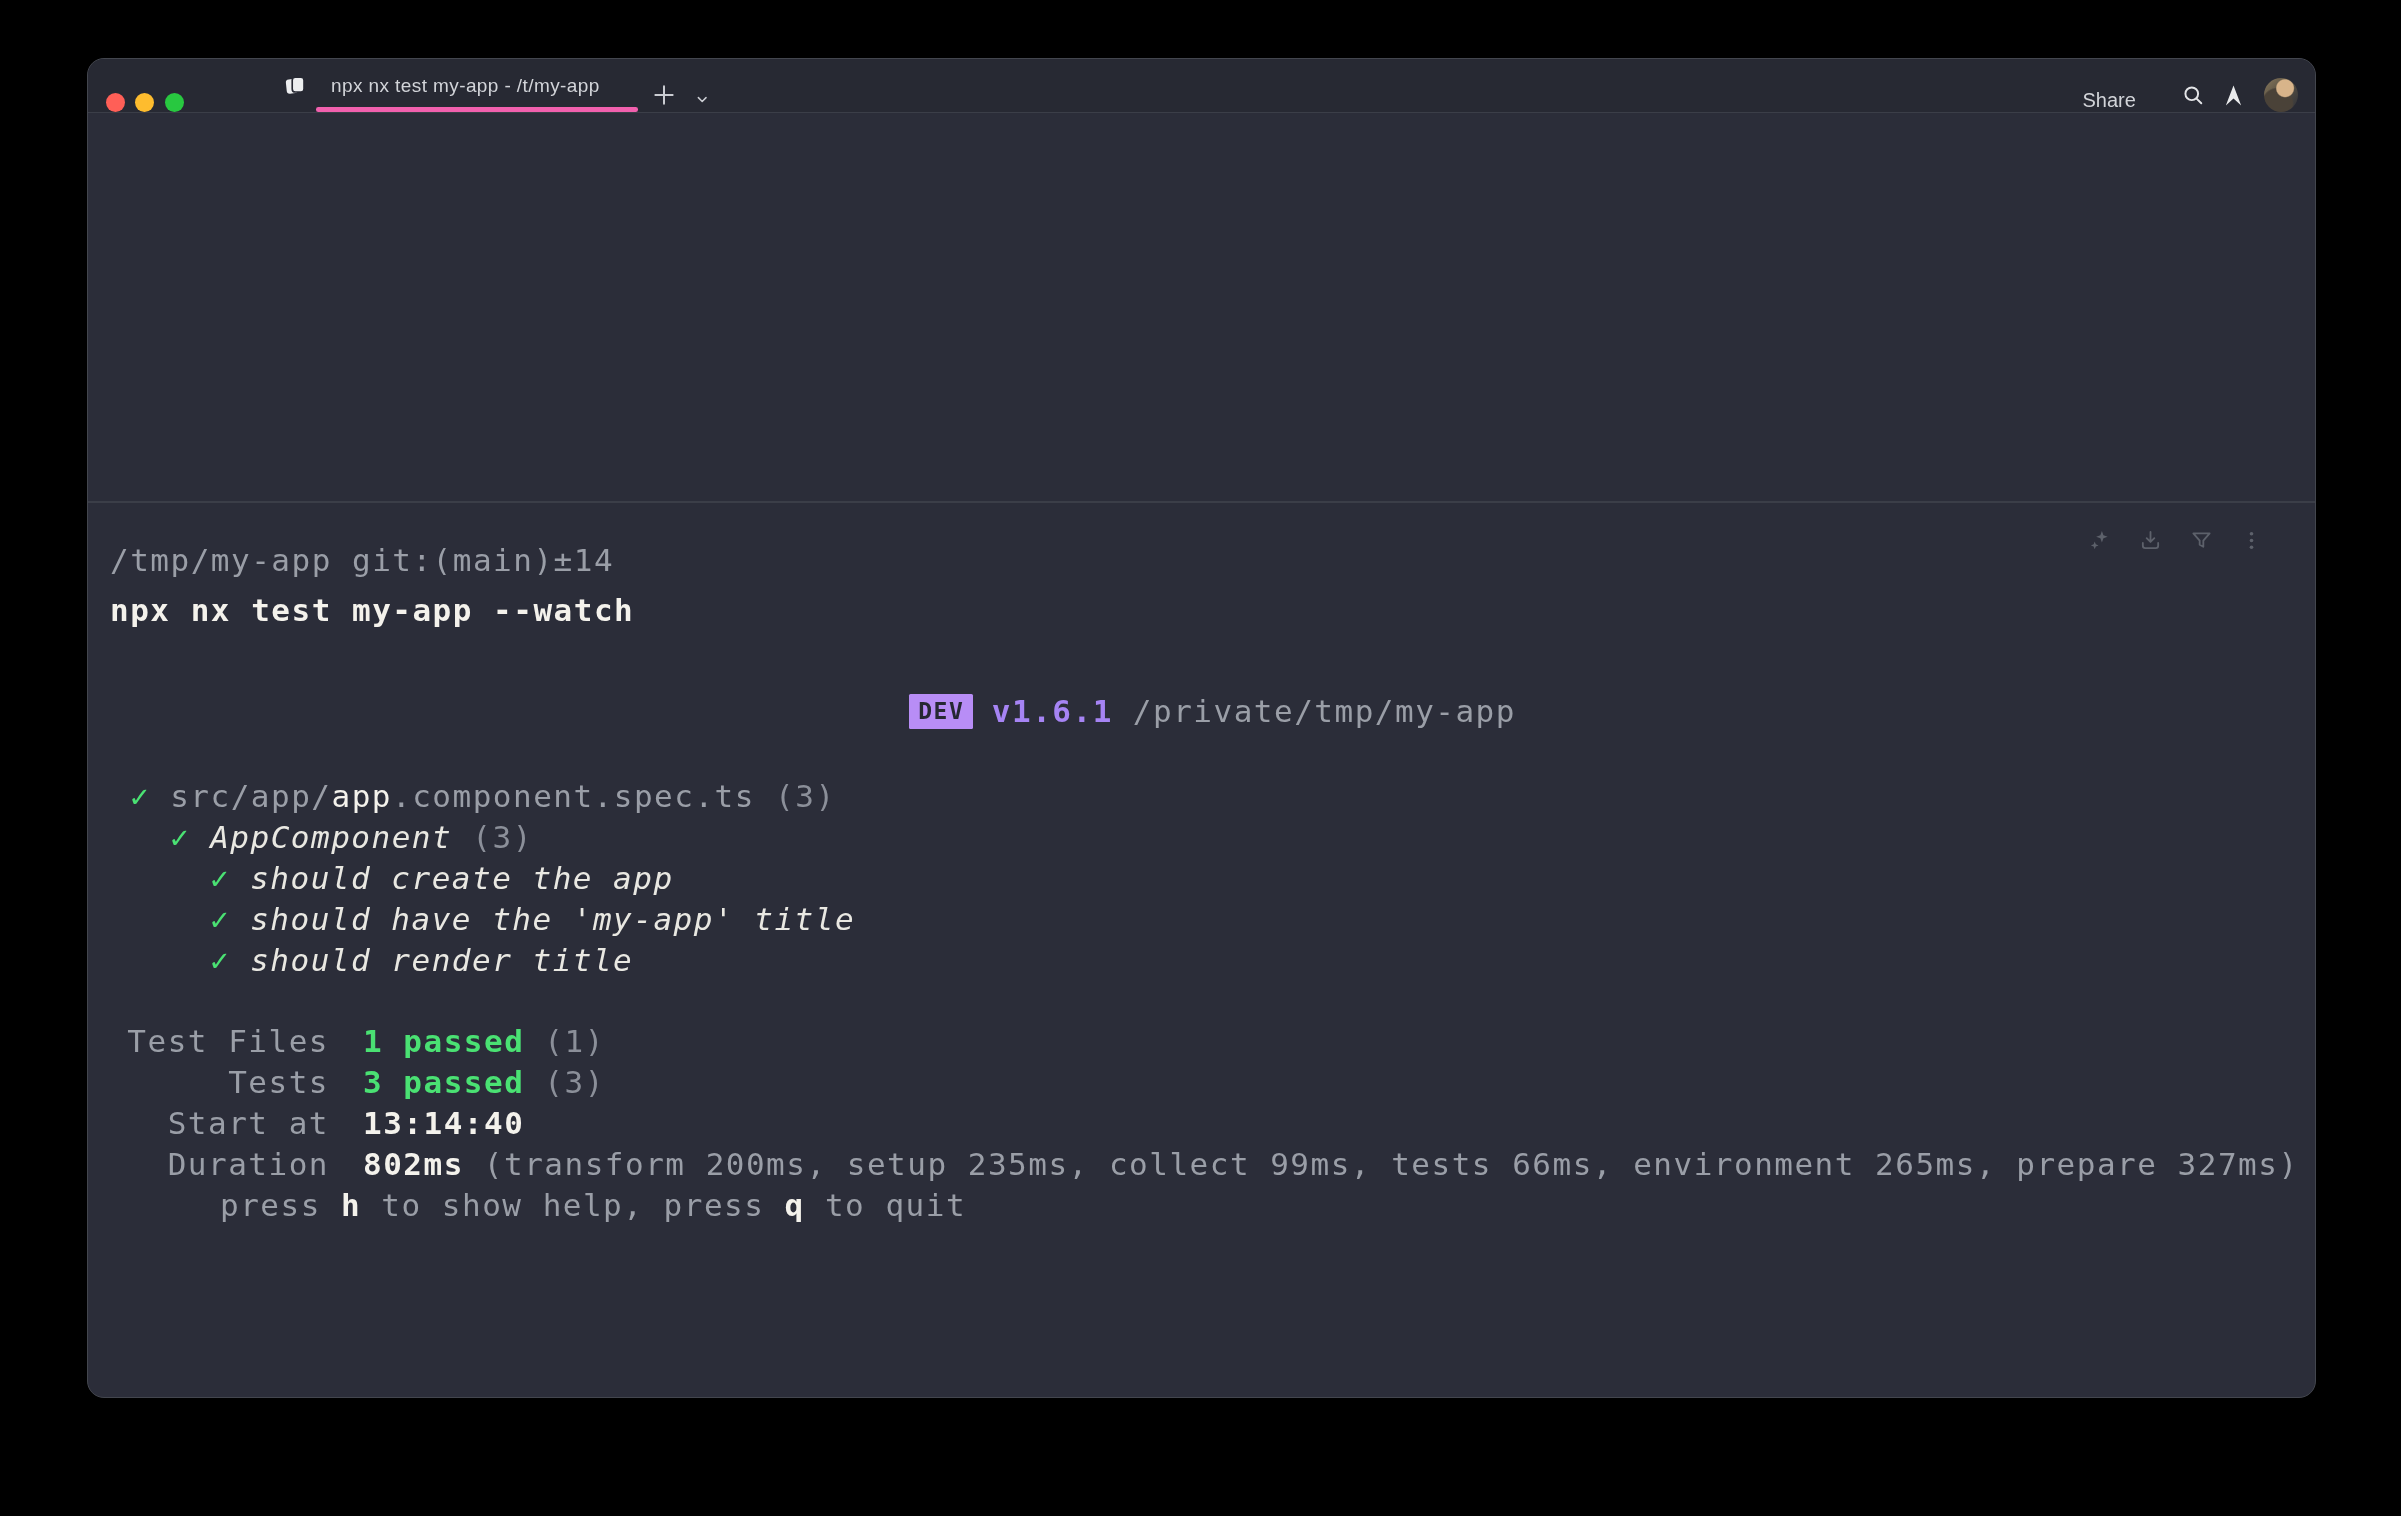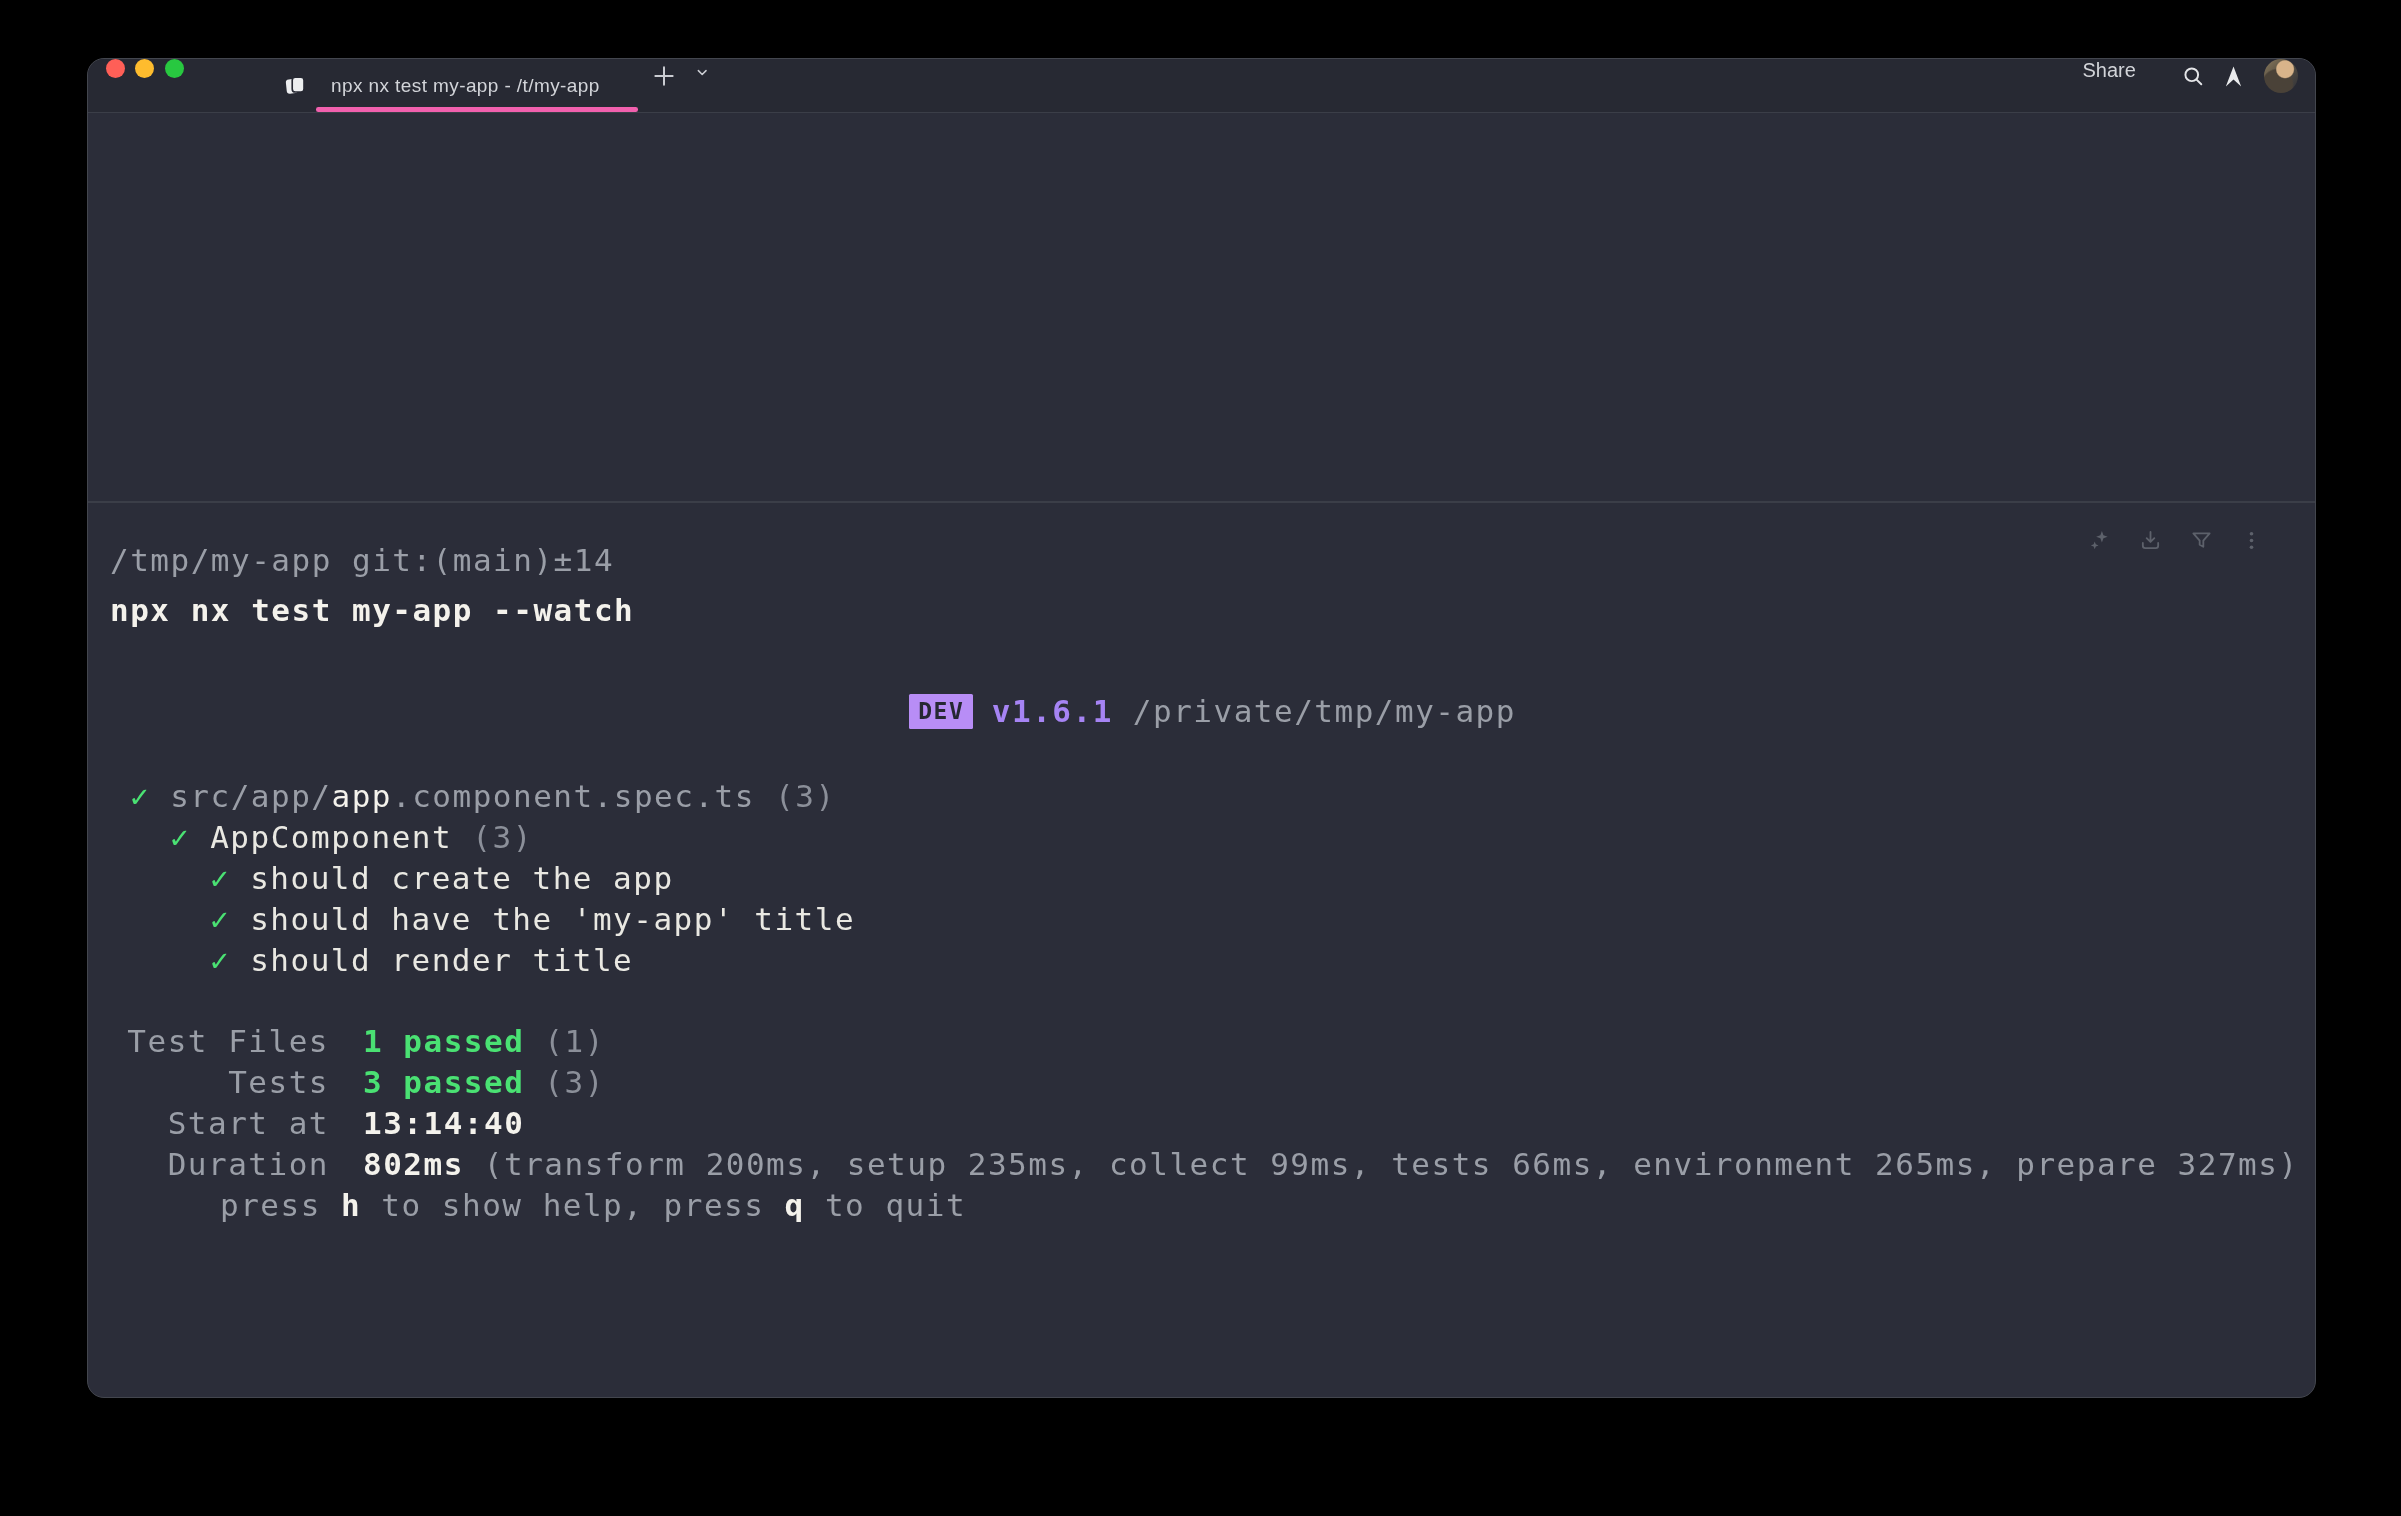--- a/index.html
+++ b/index.html
@@ -15,21 +15,21 @@
 
   .window{
     position:absolute; left:87px; top:58px; width:2229px; height:1340px;
     background:var(--bg); border-radius:17px; border:1.5px solid var(--window-border);
     overflow:hidden;
   }
 
   
   .tabbar{
     height:54px; background:var(--tabbar-bg); border-bottom:1.5px solid var(--divider);
-    display:flex; align-items:flex-start; padding:0 17px 0 17.6px;
+    display:flex; align-items:flex-end; padding:0 17px 0 17.6px;
   }
   .lights{display:flex; gap:10.7px; align-items:center;}
   .light{width:19px;height:19px;border-radius:50%;display:inline-block;}
   .light.red{background:var(--light-red);} .light.yellow{background:var(--light-yellow);} .light.green{background:var(--light-green);}
   .tab{position:relative; display:flex; align-items:center; height:100%; margin-left:98px; padding:0 1.5px;}
   .tab-icon{width:24.6px;height:24.6px;display:inline-block;}
   .tab-title{margin-left:23px; font-size:19px; color:var(--ui-text); letter-spacing:0.4px; white-space:nowrap;}
   .tab-underline{position:absolute; left:34px; right:-37px; bottom:0; height:4.6px; background:var(--pink); border-radius:2.3px;}
   .newtab{margin-left:46px; width:34px;height:34px; display:flex;align-items:center;justify-content:center;}
   .tab-chevron{margin-left:7.7px; width:26px;height:26px; display:flex;align-items:center;justify-content:center;}
@@ -45,21 +45,21 @@
   }
 
   
   .prev-block{height:388px;}
   .block-divider{height:1.5px;background:var(--divider);}
   .command-block{position:relative; padding:37px 0 0 22px;}
 
   .mono{font-family:"DejaVu Sans Mono", monospace; font-size:31px; letter-spacing:1.5px; line-height:41px;}
   .line{white-space:pre; height:41px; display:flex; align-items:center;}
   .gray{color:var(--text-gray);} .dim{color:var(--text-dim);}
-  .white{color:var(--text-white);} .bright{color:var(--text-bright);}
+  .white{color:var(--text-white);font-style:italic;} .bright{color:var(--text-bright);}
   .grn{color:var(--green);} .b{font-weight:bold;}
 
   .cmd-line{margin-top:9.2px;}
   .dev-line{margin-top:60px;justify-content:center;}
   .file-line{margin-top:44px;}
 
   .badge{
     display:inline-flex; align-items:center; justify-content:center;
     font-family:"DejaVu Sans Mono", monospace; font-size:23px; font-weight:bold; letter-spacing:1.5px;
     height:35px; padding:0 9.2px; border-radius:1.5px; color:var(--badge-text);

